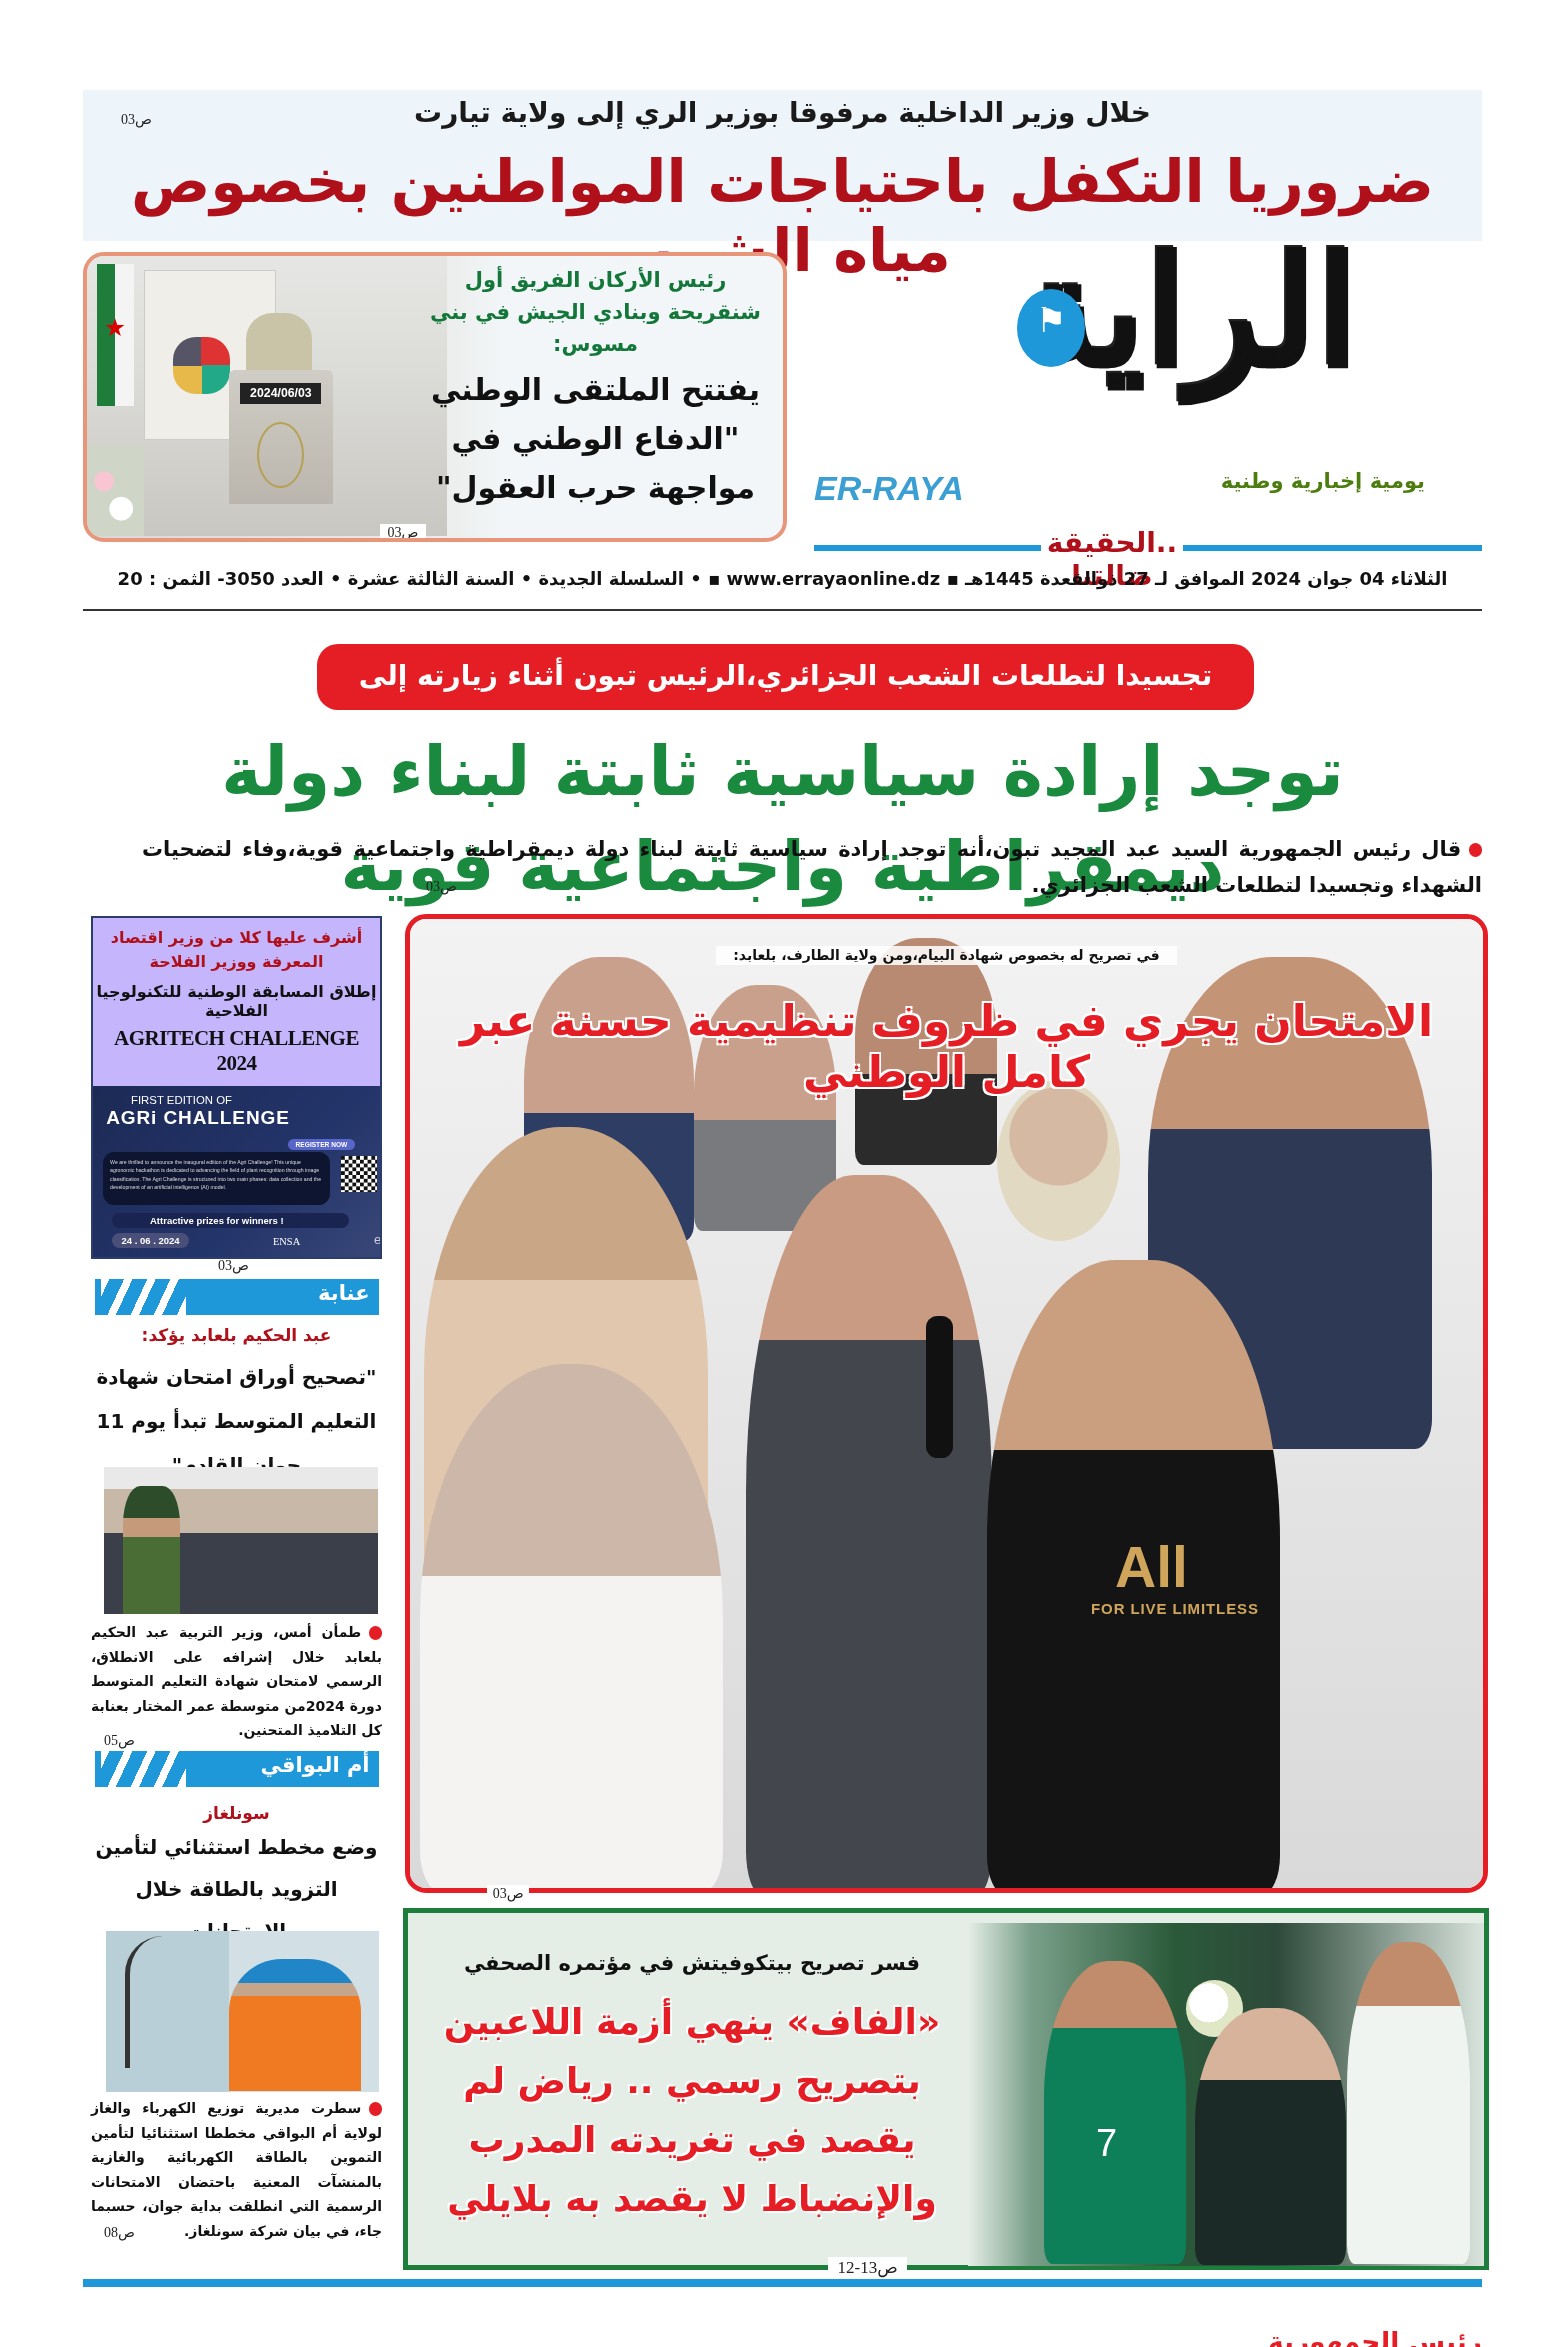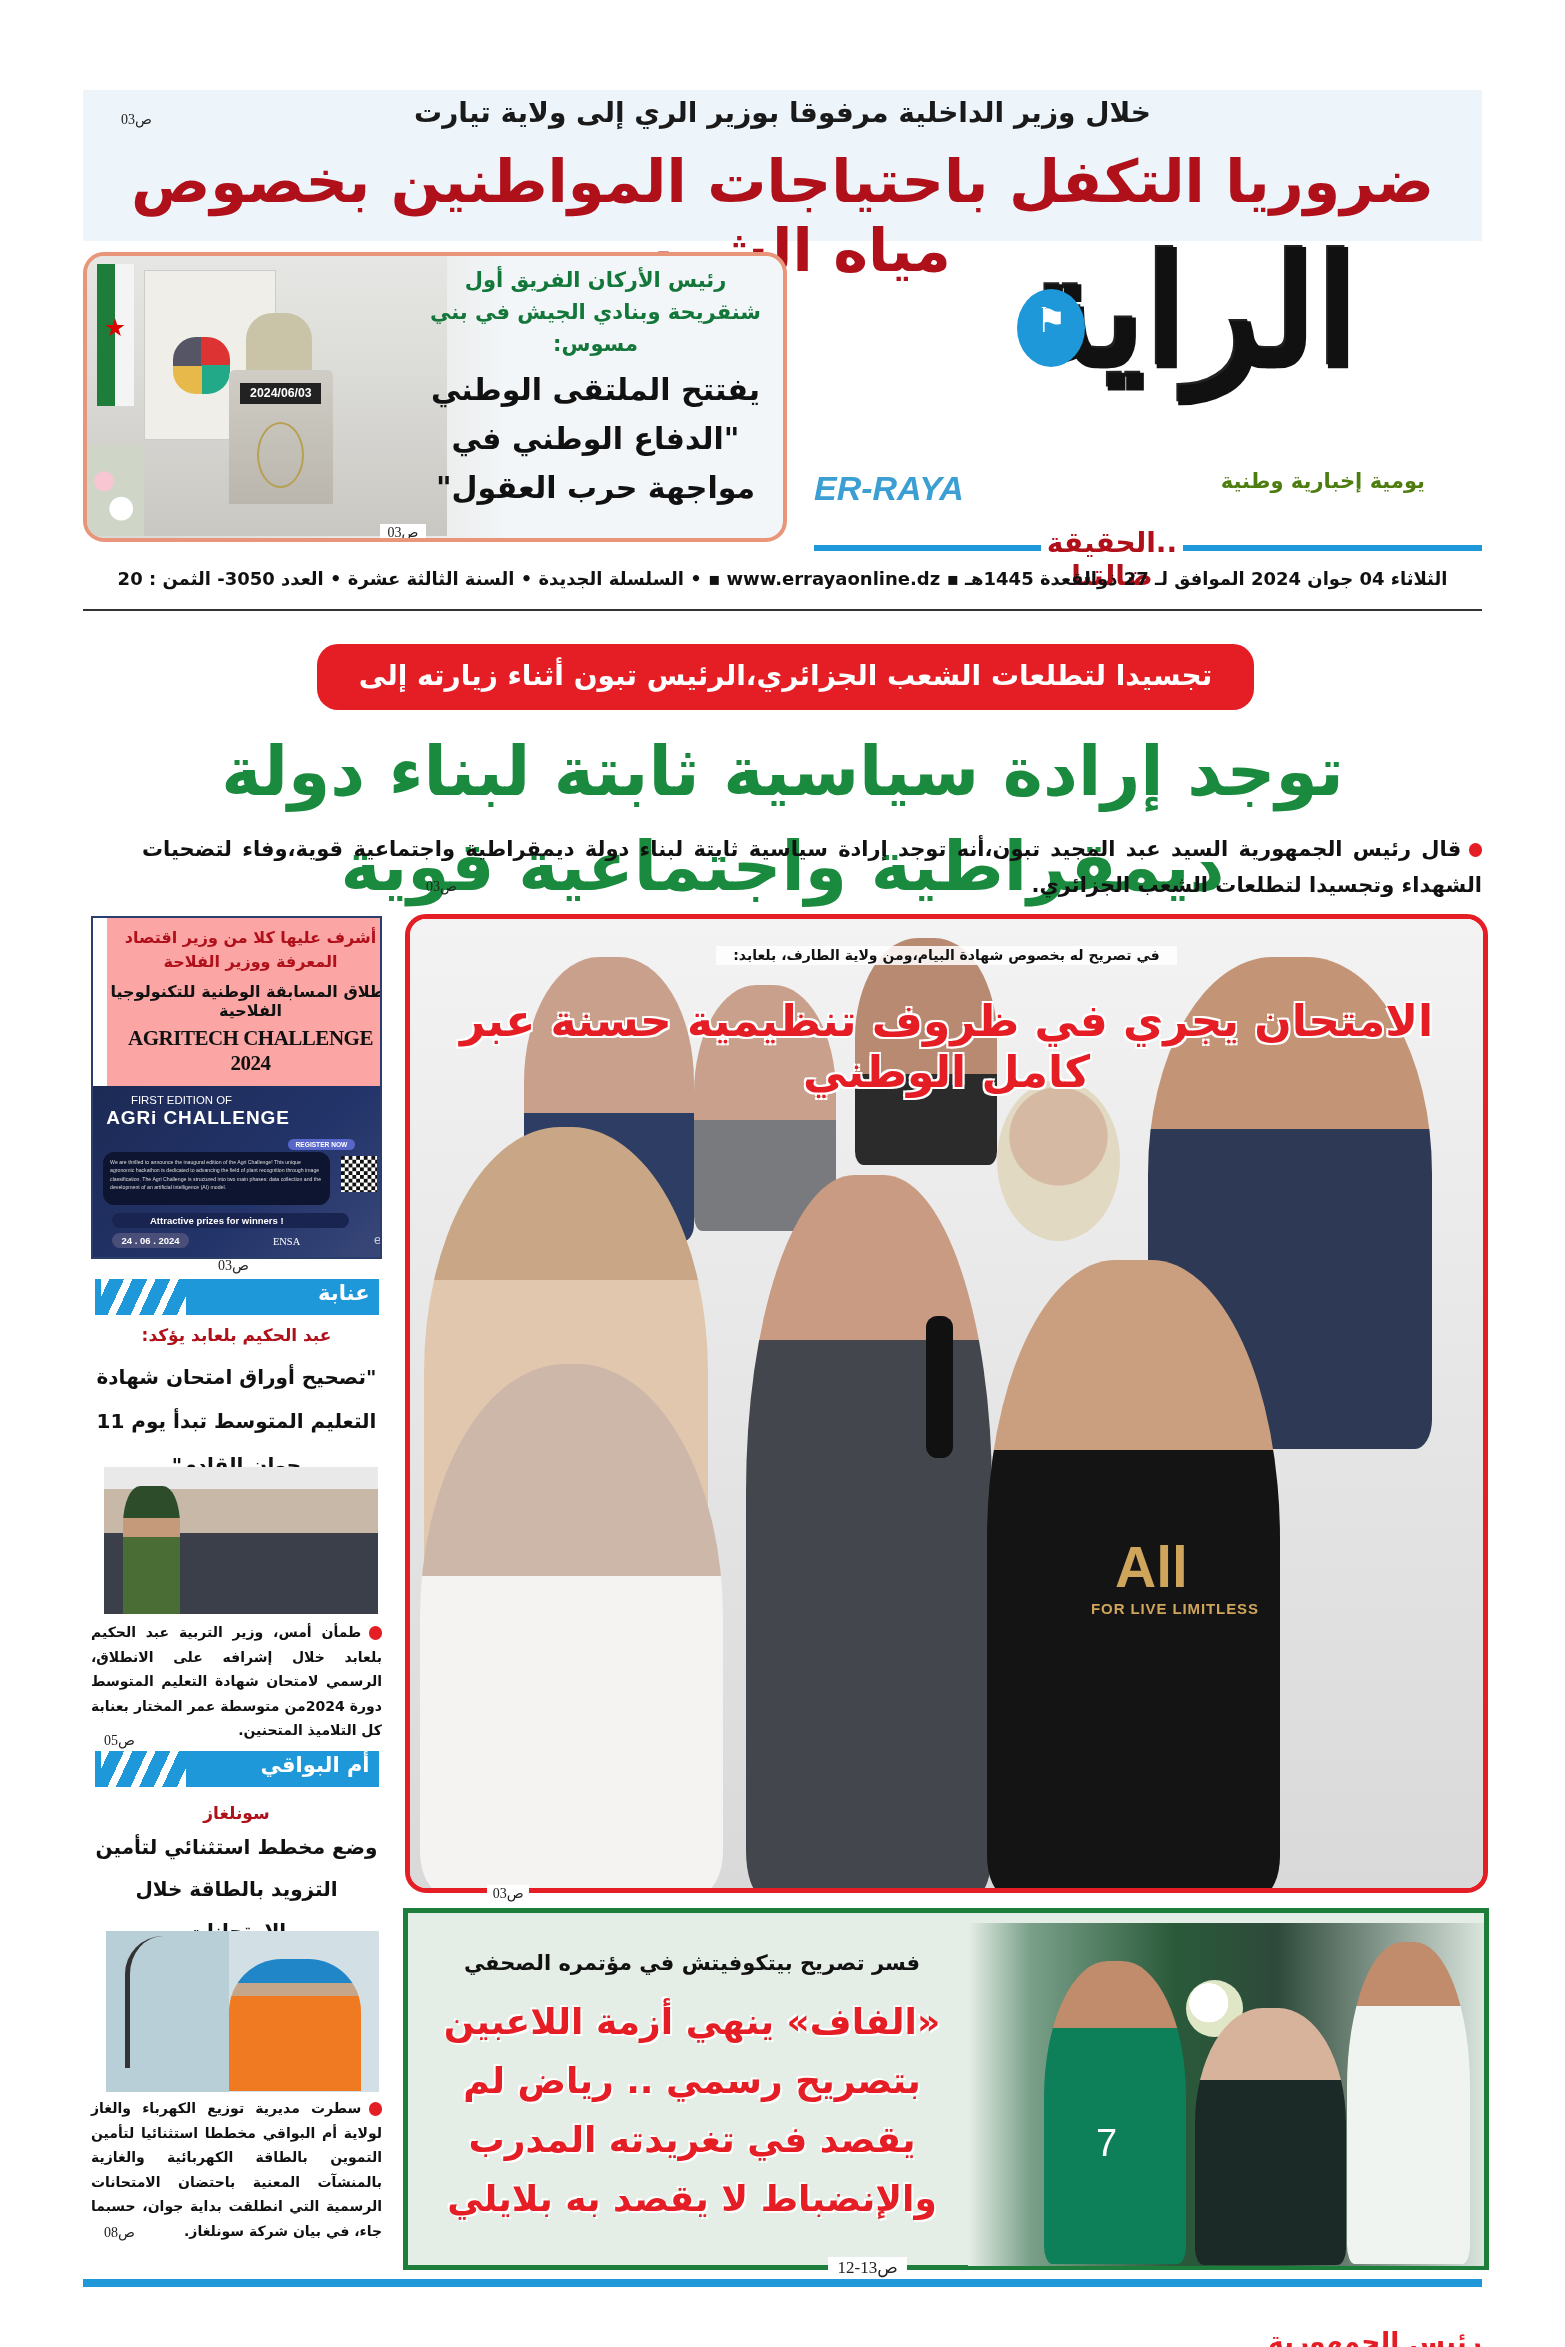--- a/index.html
+++ b/index.html
@@ -84,21 +84,21 @@
   #sports-text { left: 19px; top: 9.5px; width: 530px; text-align: center; }
   #sports-kicker { font-size: 21px; font-weight: bold; color: #111; margin-top: 28px; }
   #sports-headline { font-size: 36px; font-weight: bold; color: #e51d24; line-height: 59px; margin-top: 17px; text-shadow: 1.9px 1.9px 0 #fff, -1.9px -1.9px 0 #fff; }
   #sports-ref { left: 828px; top: 2257px; background: #fff; padding: 0 9.5px; font-size: 17px; }
 
   #bottom-rule { left: 83px; top: 2279px; width: 1399px; height: 7.6px; background: #1e98d9; }
   #bottom-teaser { right: 83px; top: 2326px; font-size: 26.5px; font-weight: bold; color: #e51d24; height: 22px; overflow: hidden; }
 
   
   #agri-box { left: 91px; top: 916px; width: 291px; height: 343px; border: 2.8px solid #2a3d6b; overflow: hidden; background: #fff; }
-  #agri-top { left: 0; top: 0; width: 100%; height: 168px; background: #fca5a5; text-align: center; margin-left: 14px; }
+  #agri-top { left: 0; top: 0; width: 100%; height: 168px; background: #c4b5fd; text-align: center; }
   #agri-sponsors { font-size: 16px; font-weight: bold; color: #b0101a; line-height: 24.6px; margin-top: 7.6px; }
   #agri-title-ar { font-size: 16px; font-weight: bold; color: #111; margin-top: 7.6px; }
   #agri-title-en { font-family: "Liberation Serif", serif; font-size: 21px; font-weight: bold; color: #111; margin-top: 5.7px; letter-spacing: -0.5px; }
   #agri-bottom { left: 0; top: 168px; width: 100%; height: 174px; background: linear-gradient(135deg,#1c2a55 0%,#23346a 60%,#3a4878 100%); color: #fff; }
   #agri-edition { left: 38px; top: 7.6px; font-family: "Liberation Sans", sans-serif; font-size: 11.4px; }
   #agri-challenge { left: 13.2px; top: 21px; font-family: "Liberation Sans", sans-serif; font-size: 19px; font-weight: bold; letter-spacing: 0.9px; }
   #agri-register { left: 195px; top: 53px; background: #5866c9; border-radius: 7.6px; font-family: "Liberation Sans", sans-serif; font-size: 6.6px; padding: 1.9px 7.6px; font-weight: bold; }
   #agri-desc { left: 9.5px; top: 66px; width: 227px; height: 53px; background: #0e1530; border-radius: 11.4px; font-family: "Liberation Sans", sans-serif; font-size: 5.2px; line-height: 8.5px; padding: 5.7px 7.6px; color: #ddd; }
   #agri-qr { left: 248px; top: 70px; width: 36px; height: 36px; background: repeating-conic-gradient(#fff 0 25%, #111 0 50%) 0 0/7.6px 7.6px; }
   #agri-prizes { left: 19px; top: 127px; width: 237px; height: 15px; background: #1a2450; border-radius: 7.6px; font-family: "Liberation Sans", sans-serif; font-size: 9.5px; font-weight: bold; padding-left: 38px; line-height: 15px; }

